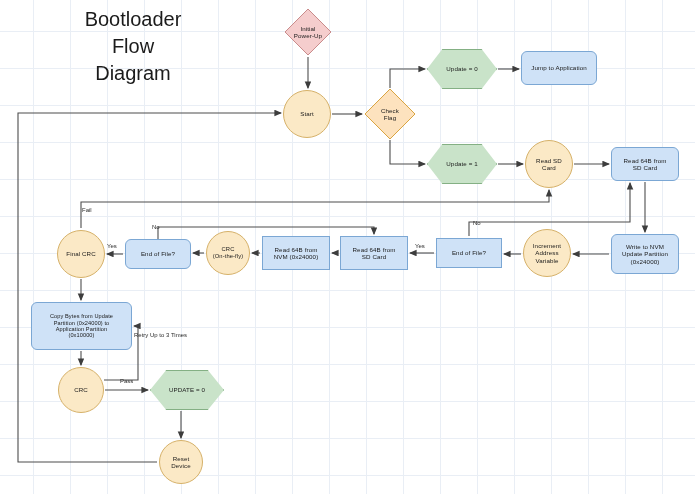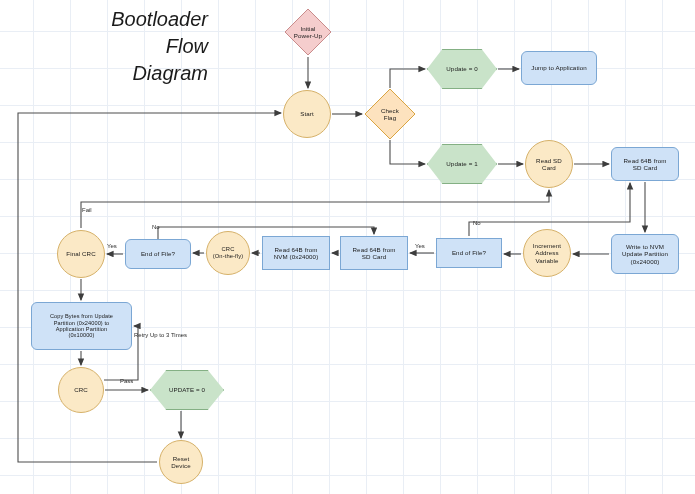--- a/index.html
+++ b/index.html
@@ -51,23 +51,22 @@
   }
   .dia-label{position:relative;z-index:2;padding:0 4px;}
   .edge-label{
     position:absolute;font-size:6px;color:#2b2b2b;
     white-space:nowrap;background:transparent;
   }
   #title{
     position:absolute;
     left:58px;top:6px;width:150px;
     font-size:20px;line-height:1.35;
-    color:#1b1b1b;text-align:right;
+    color:#1b1b1b;text-align:center;
     white-space:pre-line;
-    font-style:italic;
   }
 </style>
 </head>
 <body>
 
 <div id="canvas">
 
   <div id="title">Bootloader
 Flow
 Diagram</div>

